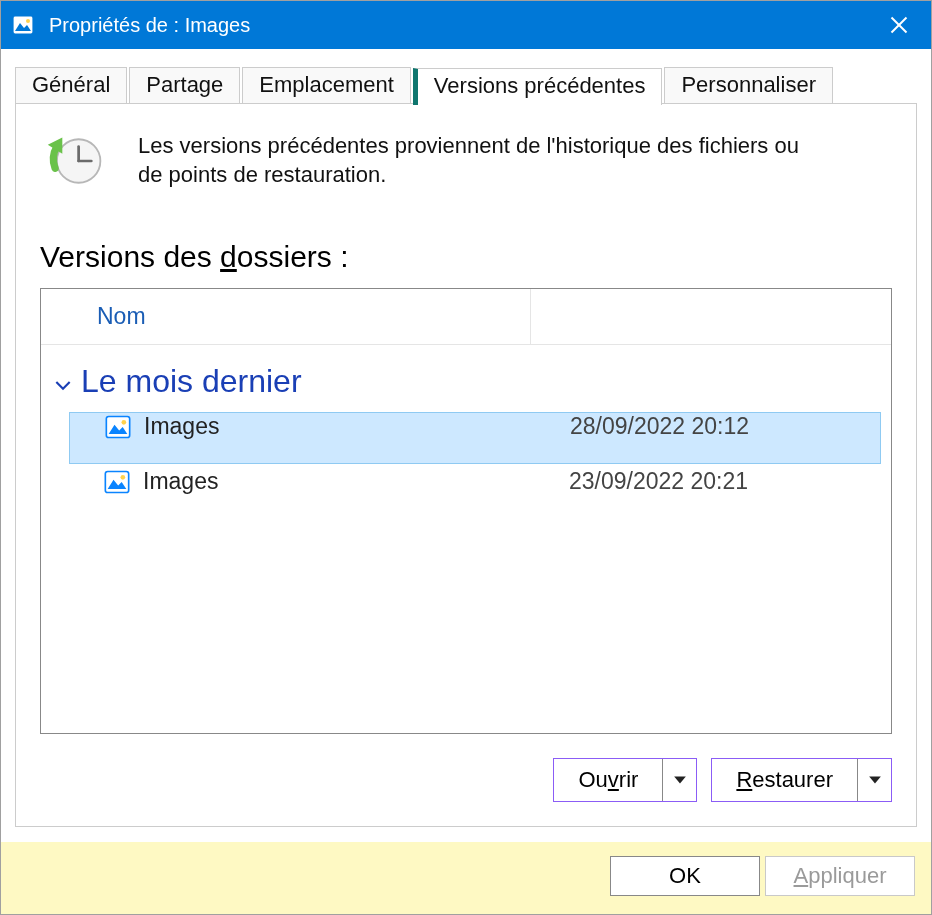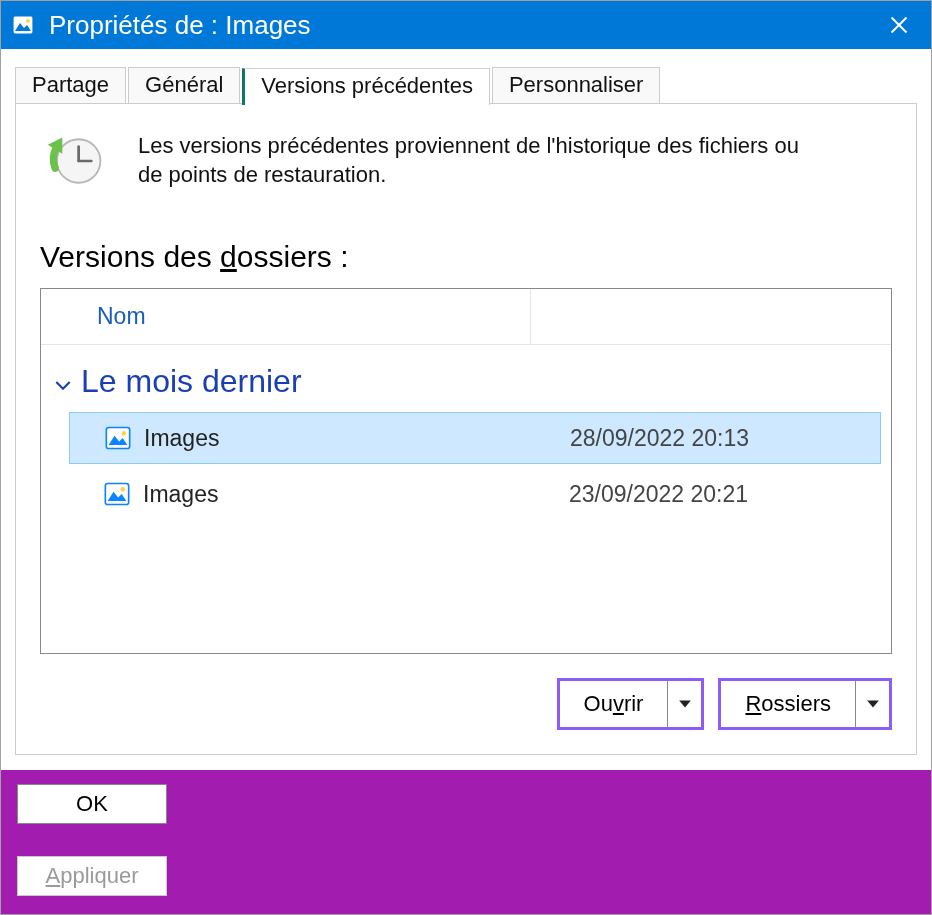--- a/index.html
+++ b/index.html
@@ -12,21 +12,21 @@
     overflow: hidden;
   }
   .window { width: 932px; height: 915px; display: flex; flex-direction: column; border: 1px solid #a0a0a0; }
   .titlebar {
     height: 48px;
     background: #0078D7;
     color: #fff;
     display: flex;
     align-items: center;
     padding: 0 0 0 10px;
-    font-size: 26px;
+    font-size: 20px;
   }
   .titlebar .title-icon { width: 24px; height: 24px; margin-right: 14px; }
   .titlebar .title-text { flex: 1; }
   .titlebar .close-btn {
     width: 64px;
     height: 100%;
     display: flex;
     align-items: center;
     justify-content: center;
     cursor: default;
@@ -46,21 +46,21 @@
     font-size: 22px;
     color: #111;
     border: 1px solid #ccc;
     border-bottom: none;
     background: #fff;
     margin-right: 2px;
     cursor: default;
   }
   .tab.active {
     border-top: 1px solid #ccc;
-    border-left: 3px solid #0f766e;
+    border-left: 5px solid #0f766e;
     border-right: 1px solid #ccc;
     position: relative;
     top: 1px;
     z-index: 2;
     background: #fff;
   }
   .tab.inactive { background: #f9f9f9; }
 
   .tab-content {
     border: 1px solid #ccc;
@@ -119,60 +119,59 @@
   .lv-group {
     display: flex;
     align-items: center;
     gap: 10px;
     color: #1a3fb5;
     font-size: 32px;
     padding: 4px 0 8px 14px;
   }
   .lv-row {
     display: flex;
-    align-items: center;
+    align-items: flex-start;
     height: 52px;
     font-size: 23px;
     color: #222;
     padding: 0 0 0 34px;
     margin: 4px 10px 4px 28px;
   }
   .lv-row.selected { background: #cde8ff; border: 1px solid #8fcaf2; }
   .lv-row .pic-icon { width: 28px; height: 28px; margin-right: 12px; flex: 0 0 auto; }
   .lv-row .cell-name { width: 426px; }
   .lv-row .cell-mod  { color: #444; }
 
   .row-buttons { display: flex; justify-content: flex-end; gap: 14px; }
   .split-btn {
     display: flex;
-    border: 3px solid #8b5cf6;
-    height: 52px;
+    border: 1px solid #8b5cf6;
+    height: 44px;
     background: #fff;
   }
   .split-btn .main {
     padding: 0 24px;
     display: flex;
     align-items: center;
     font-size: 22px;
   }
   .split-btn .drop {
     width: 34px;
     display: flex;
     align-items: center;
     justify-content: center;
     border-left: 1px solid #888;
   }
 
   .footer {
     padding: 14px 16px 18px 16px;
     display: flex;
     justify-content: flex-end;
-    gap: 32px;
-    background: #a21caf;
-    flex-direction: column;
+    gap: 5px;
+    background: #fef9c3;
   }
   .btn {
     width: 150px;
     height: 40px;
     border: 1px solid #888;
     background: #fff;
     display: flex;
     align-items: center;
     justify-content: center;
     font-size: 22px;
@@ -197,22 +196,23 @@
     <div class="close-btn">
       <svg viewBox="0 0 16 16" width="20" height="20">
         <line x1="2" y1="2" x2="14" y2="14"></line>
         <line x1="14" y1="2" x2="2" y2="14"></line>
       </svg>
     </div>
   </div>
 
   <div class="tabs-area">
     <div class="tabs">
+      <div class="tab inactive">Général</div>
       <div class="tab inactive">Partage</div>
-      <div class="tab inactive">Général</div>
+      <div class="tab inactive">Emplacement</div>
       <div class="tab active">Versions précédentes</div>
       <div class="tab inactive">Personnaliser</div>
     </div>
   </div>
 
   <div class="tab-content">
 
     <div class="intro">
       <span class="intro-icon">
         <svg viewBox="0 0 64 64" width="58" height="58">
@@ -247,21 +247,21 @@
 
         <div class="lv-row selected">
           <span class="pic-icon">
             <svg viewBox="0 0 24 24" width="28" height="28">
               <rect x="2" y="3" width="20" height="18" rx="2" fill="#fff" stroke="#0a84ff" stroke-width="1.4"></rect>
               <polygon points="4,18 9,10 13,15 16,12 20,18" fill="#0a84ff"></polygon>
               <circle cx="17" cy="8" r="2" fill="#ffd24d"></circle>
             </svg>
           </span>
           <span class="cell-name">Images</span>
-          <span class="cell-mod">28/09/2022 20:13</span>
+          <span class="cell-mod">28/09/2022 20:12</span>
         </div>
 
         <div class="lv-row">
           <span class="pic-icon">
             <svg viewBox="0 0 24 24" width="28" height="28">
               <rect x="2" y="3" width="20" height="18" rx="2" fill="#fff" stroke="#0a84ff" stroke-width="1.4"></rect>
               <polygon points="4,18 9,10 13,15 16,12 20,18" fill="#0a84ff"></polygon>
               <circle cx="17" cy="8" r="2" fill="#ffd24d"></circle>
             </svg>
           </span>
@@ -281,21 +281,21 @@
         <div class="drop">
           <svg viewBox="0 0 12 8" width="14" height="10">
               <polygon points="1,1 11,1 6,7" fill="#222"></polygon>
             </svg>
         </div>
       </div>
       <div class="split-btn">
         <div class="main">
           <span></span>
             <span class="underline">R</span>
-            <span>ossiers</span>
+            <span>estaurer</span>
         </div>
         <div class="drop">
           <svg viewBox="0 0 12 8" width="14" height="10">
               <polygon points="1,1 11,1 6,7" fill="#222"></polygon>
             </svg>
         </div>
       </div>
     </div>
 
   </div>

